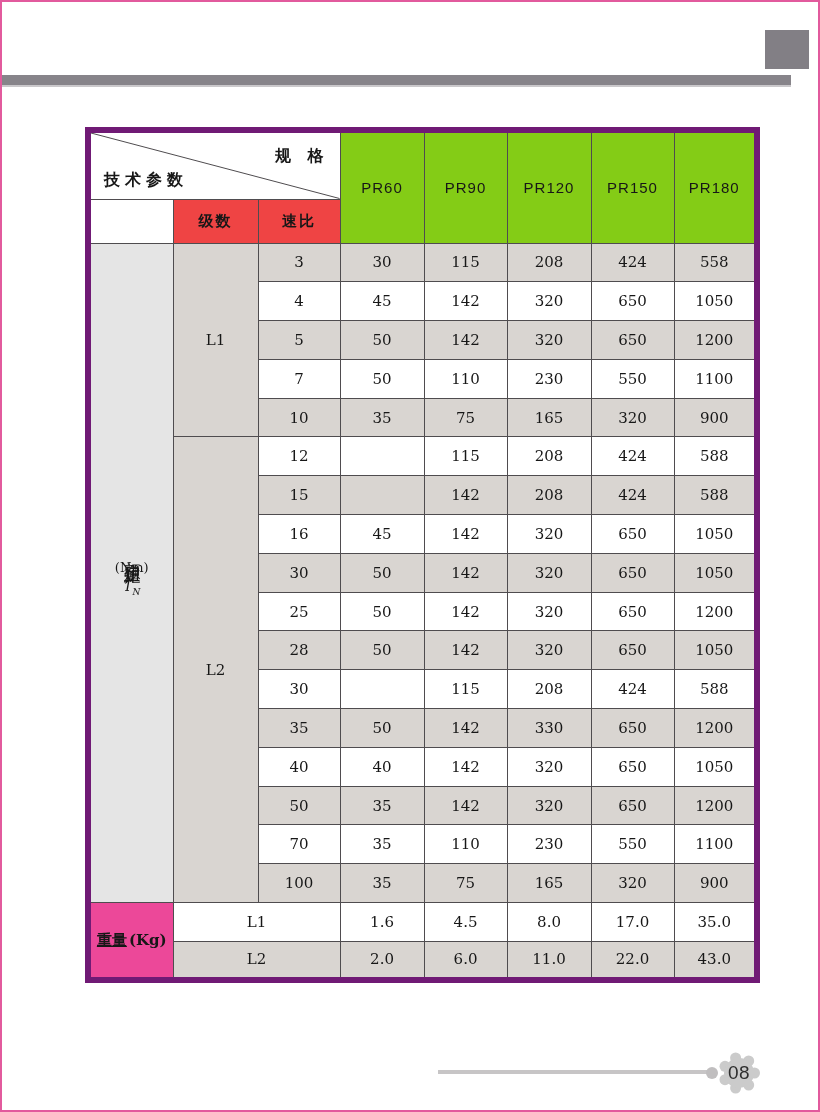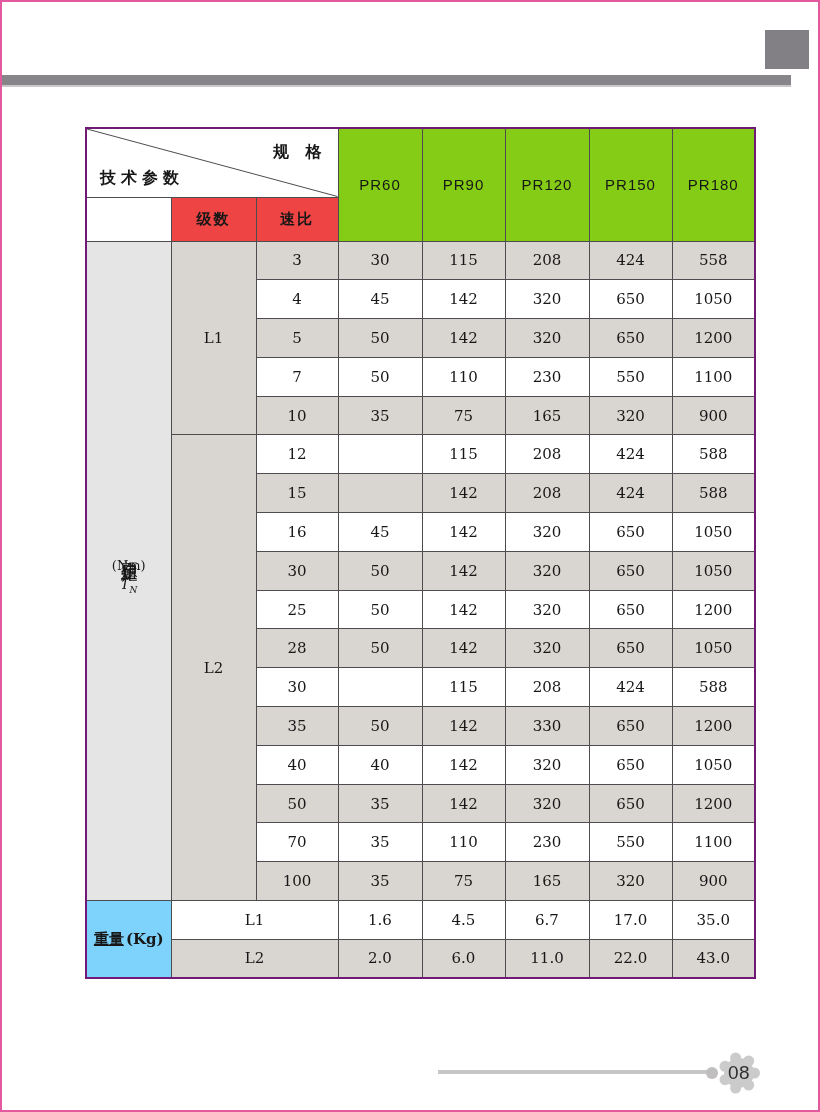--- a/index.html
+++ b/index.html
@@ -9,21 +9,21 @@
     font-family:"Liberation Sans",sans-serif;overflow:hidden;
   }
   .page{position:absolute;inset:0;width:820px;height:1112px;overflow:hidden;}
   .page-frame{position:absolute;inset:0;border:2px solid #e25a9d;pointer-events:none;z-index:50;}
   .accent-block{position:absolute;left:765px;top:30px;width:44px;height:39px;background:#827f85;}
   .header-bar{position:absolute;left:0;top:75px;width:791px;height:10px;background:#87848a;border-bottom:2px solid #cac8cb;}
 
   table.spec-table{
     position:absolute;left:85px;top:127px;width:669px;
     border-collapse:collapse;table-layout:fixed;
-    border:2px solid #701a75;
+    border:6px solid #701a75;
     font-family:"DejaVu Serif",serif;font-size:15px;color:#171717;
   }
   .spec-table td{border:1px solid #4f4c4f;text-align:center;vertical-align:middle;padding:0;overflow:hidden;}
   .row-h1{height:69px;}
   .row-h2{height:44px;}
   .row-data{height:38.8px;}
   .row-weight{height:38.8px;}
 
   .c-colhdr{font-family:"Liberation Sans",sans-serif;font-size:15px;letter-spacing:1px;background:#84cc16;}
   .c-corner{position:relative;background:#fff;}
@@ -37,21 +37,21 @@
   tr.shaded td.c-data{background:#d9d5d1;}
   td.c-data{background:#ffffff;}
 
   .c-torque{background:#e5e5e5;}
   .torque-box{display:flex;flex-direction:column;align-items:center;gap:3px;}
   .torque-chars{writing-mode:vertical-rl;text-orientation:upright;font-size:16.5px;line-height:1.1;letter-spacing:2px;font-weight:500;}
   .torque-unit{font-size:13px;}
   .torque-sym{font-style:italic;font-size:14px;}
   .torque-sym sub{font-size:9px;font-style:italic;}
 
-  .c-weightlbl{background:#7dd3fc;font-weight:700;font-size:15px;margin-left:38px;}
+  .c-weightlbl{background:#ec4899;font-weight:700;font-size:15px;margin-left:38px;}
   .weight-cn{text-decoration:underline;}
   .weight-unit{margin-left:2px;}
 
   .footer-rule{position:absolute;left:438px;top:1070px;width:272px;height:4px;background:#c7c5c6;}
   .footer-rule-dot{position:absolute;left:706px;top:1067px;width:12px;height:12px;border-radius:50%;background:#c0bebf;}
   .page-badge{position:absolute;left:715px;top:1049px;width:48px;height:48px;}
   .page-badge svg{position:absolute;inset:0;}
   .page-badge .num{
     position:absolute;inset:0;display:flex;align-items:center;justify-content:center;
     font-family:"Liberation Sans",sans-serif;font-size:19px;color:#2e2e2e;letter-spacing:0.5px;
@@ -239,21 +239,21 @@
           <td class="c-data">75</td>
           <td class="c-data">165</td>
           <td class="c-data">320</td>
           <td class="c-data">900</td>
         </tr>
         <tr class="row-weight">
           <td class="c-weightlbl" rowspan="2"><span class="weight-cn">重量</span><span class="weight-unit">(Kg)</span></td>
           <td class="c-data" colspan="2">L1</td>
           <td class="c-data">1.6</td>
           <td class="c-data">4.5</td>
-          <td class="c-data">6.7</td>
+          <td class="c-data">8.0</td>
           <td class="c-data">17.0</td>
           <td class="c-data">35.0</td>
         </tr>
         <tr class="row-weight shaded">
           <td class="c-data" colspan="2">L2</td>
           <td class="c-data">2.0</td>
           <td class="c-data">6.0</td>
           <td class="c-data">11.0</td>
           <td class="c-data">22.0</td>
           <td class="c-data">43.0</td>

